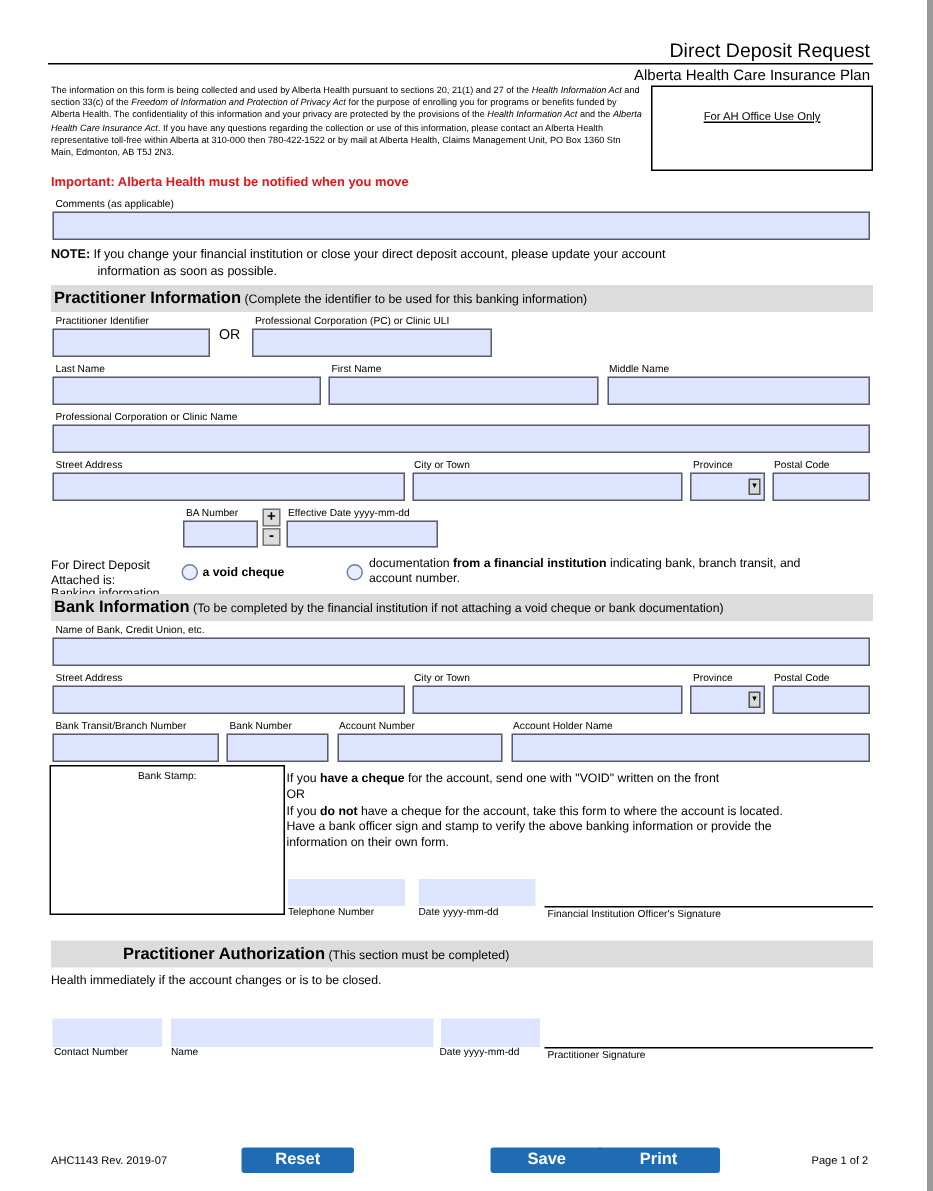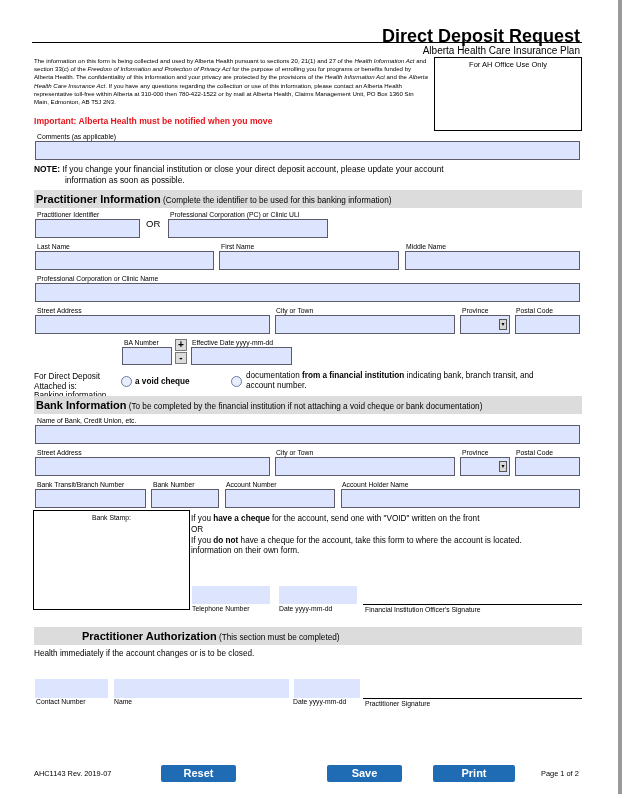--- a/index.html
+++ b/index.html
@@ -7,24 +7,24 @@
   body { font-family: "Liberation Sans", sans-serif; color: #000; position: relative; }
   .page { position: absolute; left: 0; top: 0; width: 618px; height: 794px; background: #fff; }
   .scrollbar { position: absolute; right: 0; top: 0; width: 4px; height: 794px; background: #9a9a9a; }
   .abs { position: absolute; }
 
   
   .logo { left: 32px; top: 12px; font-family: "DejaVu Serif", serif; font-style: italic; font-size: 22px; letter-spacing: -0.5px; line-height: 26px; }
   .logo-mark { display: inline-block; width: 8px; height: 8px; background: #000; margin-left: 2px; vertical-align: 1px; position: relative; }
   .logo-mark::after { content: ""; position: absolute; left: 3px; top: 2px; width: 2px; height: 6px; background: #fff; }
   .hrule { left: 32px; top: 42px; width: 550px; height: 1px; background: #000; }
-  .title { right: 38px; top: 26px; font-size: 18px; font-weight: bold; }
+  .title { right: 38px; top: 26px; font-size: 13px; font-weight: normal; }
   .subtitle { right: 38px; top: 45px; font-size: 10px; }
   .privacy { left: 34px; top: 57px; width: 396px; font-size: 6.1px; line-height: 8.2px; }
-  .office-box { left: 434px; top: 57px; width: 148px; height: 74px; border: 1px solid #000; font-size: 7.5px; text-align: center; padding-top: 2px; }
+  .office-box { left: 434px; top: 57px; width: 148px; height: 57px; border: 1px solid #000; font-size: 7.5px; text-align: center; padding-top: 15px; text-decoration: underline; }
   .important { left: 34px; top: 116px; font-size: 8.6px; font-weight: bold; color: #e8141c; }
 
   
   .lbl { font-size: 6.8px; line-height: 8px; white-space: nowrap; }
   .fld { background: #dde4fd; border: 1px solid #5b5b6b; }
   .fld-flat { background: #dde4fd; }
   .section { left: 34px; width: 548px; height: 18px; background: #dcdcdc; font-size: 8.2px; line-height: 18px; padding-left: 2px; }
   .section b { font-size: 11px; }
   .note { left: 34px; top: 164px; font-size: 8.4px; line-height: 11px; }
   .note-indent { padding-left: 31px; display: block; }
@@ -135,20 +135,21 @@
   <div class="abs fld" style="left:341px; top:489px; width:239px; height:19px;"></div>
 
   <div class="abs stamp">
       <div class="lbl" style="text-align:center; margin-top:3px;">Bank Stamp:</div>
     </div>
 
   <div class="abs" style="left:191px; top:514px; font-size:8.2px; line-height:10.8px;">
     <div><span>If you </span><b>have a cheque</b><span> for the account, send one with "VOID" written on the front</span></div>
     <div>OR</div>
     <div><span>If you </span><b>do not</b><span> have a cheque for the account, take this form to where the account is located.</span></div>
+    <div>Have a bank officer sign and stamp to verify the above banking information or provide the</div>
     <div>information on their own form.</div>
   </div>
 
   <div class="abs fld-flat" style="left:192px; top:586px; width:78px; height:18px;"></div>
   <div class="abs lbl" style="left:192px; top:605px;">Telephone Number</div>
   <div class="abs fld-flat" style="left:279px; top:586px; width:78px; height:18px;"></div>
   <div class="abs lbl" style="left:279px; top:605px;">Date yyyy-mm-dd</div>
   <div class="abs sigline" style="left:363px; top:604px; width:219px;"></div>
   <div class="abs lbl" style="left:365px; top:606px;">Financial Institution Officer's Signature</div>
 
@@ -162,17 +163,17 @@
   <div class="abs fld-flat" style="left:114px; top:679px; width:175px; height:19px;"></div>
   <div class="abs lbl" style="left:114px; top:698px;">Name</div>
   <div class="abs fld-flat" style="left:294px; top:679px; width:66px; height:19px;"></div>
   <div class="abs lbl" style="left:293px; top:698px;">Date yyyy-mm-dd</div>
   <div class="abs sigline" style="left:363px; top:698px; width:219px;"></div>
   <div class="abs lbl" style="left:365px; top:700px;">Practitioner Signature</div>
 
   <div class="abs footer-txt" style="left:34px; top:769px;">AHC1143  Rev. 2019-07</div>
   <div class="abs btn" style="left:161px; top:765px; width:75px;">Reset</div>
   <div class="abs btn" style="left:327px; top:765px; width:75px;">Save</div>
-  <div class="abs btn" style="left:433px; top:765px; width:82px;">Print</div>
+  <div class="abs btn" style="left:398px; top:765px; width:82px;">Print</div>
   <div class="abs footer-txt" style="left:541px; top:769px;">Page 1 of 2</div>
 </div>
 
 <div class="scrollbar"></div>
 
 </body></html>

